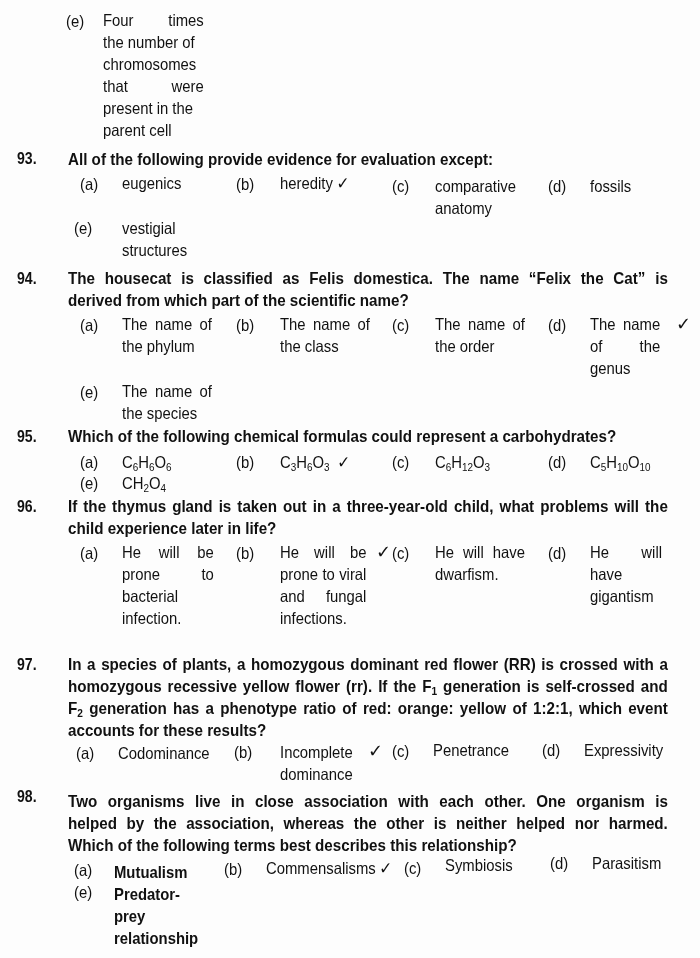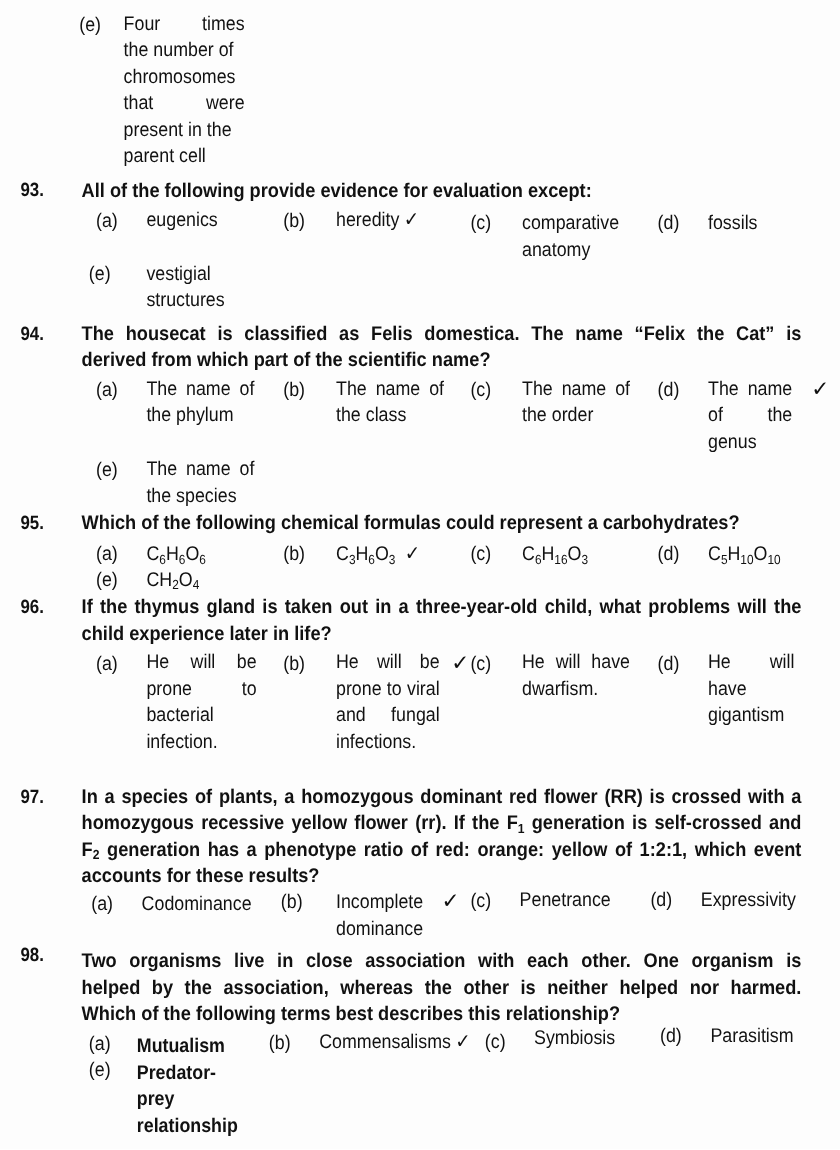--- a/index.html
+++ b/index.html
@@ -58,21 +58,21 @@
   <div class="opt-label" style="left:80px; top:381px;">(e)</div>
   <div class="opt-text" style="left:122px; top:380px; width:100px;">The name of the species</div>
 
   <div class="qnum" style="top:428px;">95.</div>
   <div class="qtext" style="top:425px;">Which of the following chemical formulas could represent a carbohydrates?</div>
   <div class="opt-label" style="left:80px; top:451px;">(a)</div>
   <div class="opt-text" style="left:122px; top:451px;">C<sub>6</sub>H<sub>6</sub>O<sub>6</sub></div>
   <div class="opt-label" style="left:236px; top:451px;">(b)</div>
   <div class="opt-text" style="left:280px; top:451px;">C<sub>3</sub>H<sub>6</sub>O<sub>3</sub> <span class="check">✓</span></div>
   <div class="opt-label" style="left:392px; top:451px;">(c)</div>
-  <div class="opt-text" style="left:435px; top:451px;">C<sub>6</sub>H<sub>16</sub>O<sub>3</sub></div>
+  <div class="opt-text" style="left:435px; top:451px;">C<sub>6</sub>H<sub>12</sub>O<sub>3</sub></div>
   <div class="opt-label" style="left:548px; top:451px;">(d)</div>
   <div class="opt-text" style="left:590px; top:451px;">C<sub>5</sub>H<sub>10</sub>O<sub>10</sub></div>
   <div class="opt-label" style="left:80px; top:472px;">(e)</div>
   <div class="opt-text" style="left:122px; top:472px;">CH<sub>2</sub>O<sub>4</sub></div>
 
   <div class="qnum" style="top:498px;">96.</div>
   <div class="qtext just" style="top:495px; width:652px;">If the thymus gland is taken out in a three-year-old child, what problems will the</div>
   <div class="qtext" style="top:517px;">child experience later in life?</div>
   <div class="opt-label" style="left:80px; top:542px;">(a)</div>
   <div class="opt-text just" style="left:122px; top:541px; width:102px; text-align-last:left;">He will be prone to bacterial infection.</div>

